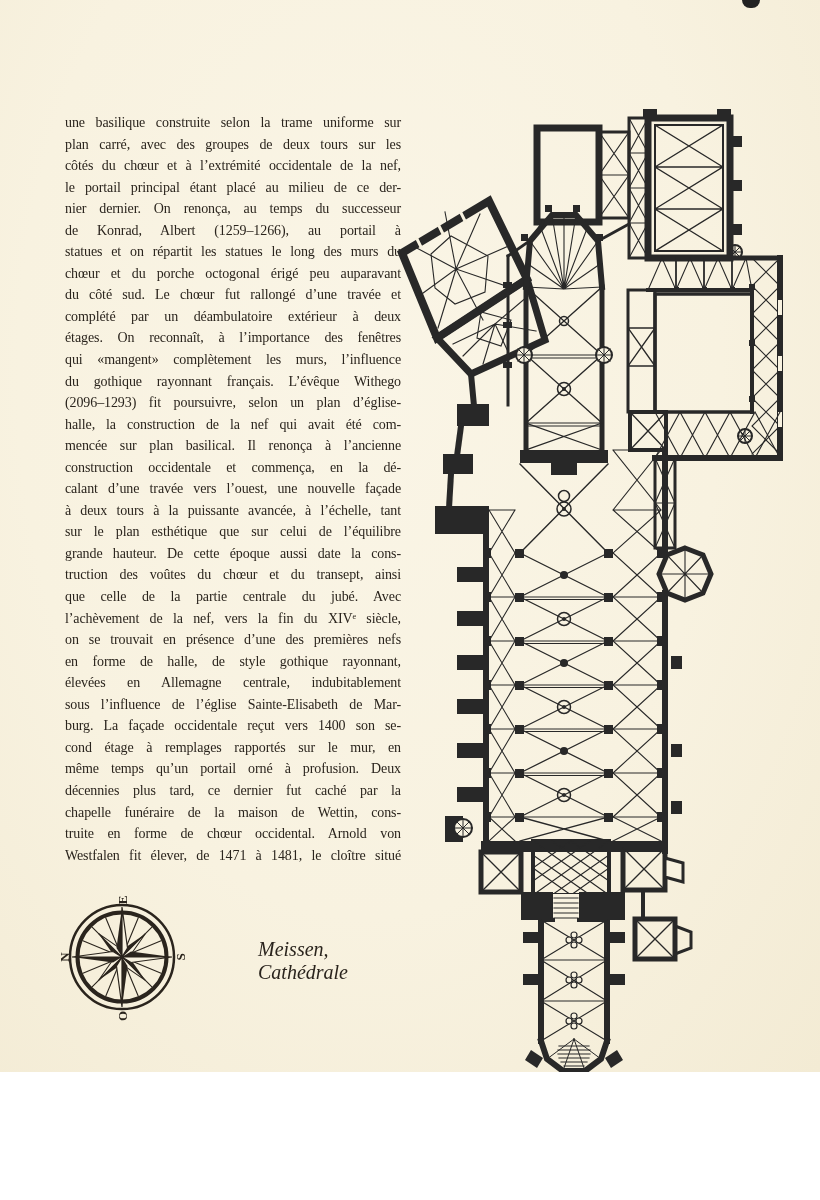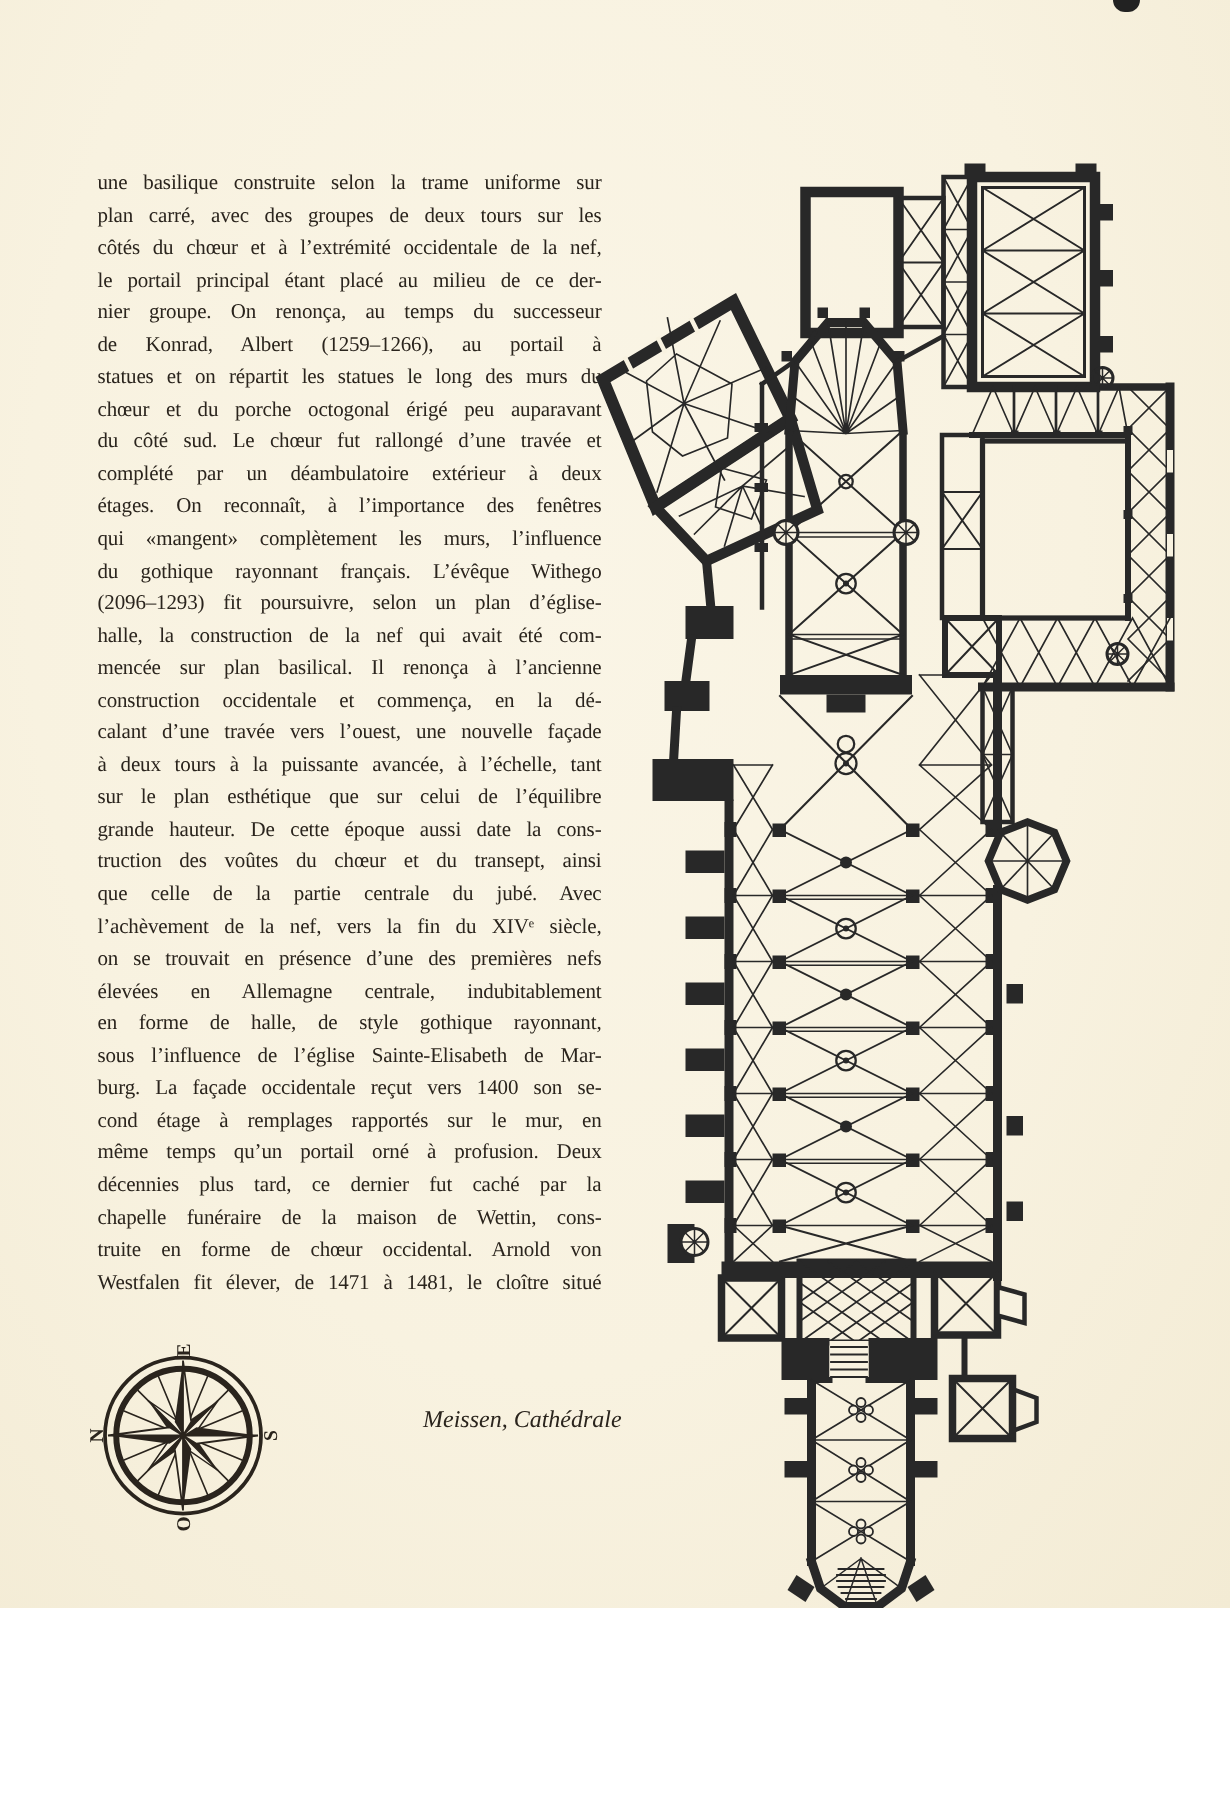--- a/index.html
+++ b/index.html
@@ -24,21 +24,21 @@
     line-height:21.55px;
     height:21.55px;
     text-align:justify;
     text-align-last:justify;
     white-space:nowrap;
     letter-spacing:-0.1px;
     color:#2a241d;
   }
   .figure-caption{
     position:absolute;left:258px;top:938px;width:160px;
-    font-style:italic;font-size:16px;color:#2a241d;margin-left:24px;
+    font-style:italic;font-size:20px;color:#2a241d;
   }
   .page-number{
     position:absolute;left:30px;top:1164px;
     font-size:19px;letter-spacing:1px;color:#2a241d;
   }
   .plan-svg{position:absolute;left:393px;top:106px;}
   .compass-svg{position:absolute;left:58px;top:893px;}
   .compass-letter{
     font-family:"Liberation Serif","DejaVu Serif",serif;
     font-size:13px;font-weight:bold;fill:#2a241d;
@@ -49,43 +49,43 @@
 
 <div class="page">
 
   <div class="scan-blob"></div>
 
   <div class="text-column">
     <div class="line">une basilique construite selon la trame uniforme sur</div>
     <div class="line">plan carré, avec des groupes de deux tours sur les</div>
     <div class="line">côtés du chœur et à l’extrémité occidentale de la nef,</div>
     <div class="line">le portail principal étant placé au milieu de ce der-</div>
-    <div class="line">nier groupe. On renonça, au temps du successeur</div>
+    <div class="line">nier dernier. On renonça, au temps du successeur</div>
     <div class="line">de Konrad, Albert (1259–1266), au portail à</div>
     <div class="line">statues et on répartit les statues le long des murs du</div>
     <div class="line">chœur et du porche octogonal érigé peu auparavant</div>
     <div class="line">du côté sud. Le chœur fut rallongé d’une travée et</div>
     <div class="line">complété par un déambulatoire extérieur à deux</div>
     <div class="line">étages. On reconnaît, à l’importance des fenêtres</div>
     <div class="line">qui «mangent» complètement les murs, l’influence</div>
     <div class="line">du gothique rayonnant français. L’évêque Withego</div>
     <div class="line">(2096–1293) fit poursuivre, selon un plan d’église-</div>
     <div class="line">halle, la construction de la nef qui avait été com-</div>
     <div class="line">mencée sur plan basilical. Il renonça à l’ancienne</div>
     <div class="line">construction occidentale et commença, en la dé-</div>
     <div class="line">calant d’une travée vers l’ouest, une nouvelle façade</div>
     <div class="line">à deux tours à la puissante avancée, à l’échelle, tant</div>
     <div class="line">sur le plan esthétique que sur celui de l’équilibre</div>
     <div class="line">grande hauteur. De cette époque aussi date la cons-</div>
     <div class="line">truction des voûtes du chœur et du transept, ainsi</div>
     <div class="line">que celle de la partie centrale du jubé. Avec</div>
     <div class="line">l’achèvement de la nef, vers la fin du XIVᵉ siècle,</div>
     <div class="line">on se trouvait en présence d’une des premières nefs</div>
+    <div class="line">en forme de halle, de style gothique rayonnant,</div>
     <div class="line">élevées en Allemagne centrale, indubitablement</div>
-    <div class="line">en forme de halle, de style gothique rayonnant,</div>
     <div class="line">sous l’influence de l’église Sainte-Elisabeth de Mar-</div>
     <div class="line">burg. La façade occidentale reçut vers 1400 son se-</div>
     <div class="line">cond étage à remplages rapportés sur le mur, en</div>
     <div class="line">même temps qu’un portail orné à profusion. Deux</div>
     <div class="line">décennies plus tard, ce dernier fut caché par la</div>
     <div class="line">chapelle funéraire de la maison de Wettin, cons-</div>
     <div class="line">truite en forme de chœur occidental. Arnold von</div>
     <div class="line">Westfalen fit élever, de 1471 à 1481, le cloître situé</div>
   </div>
 

